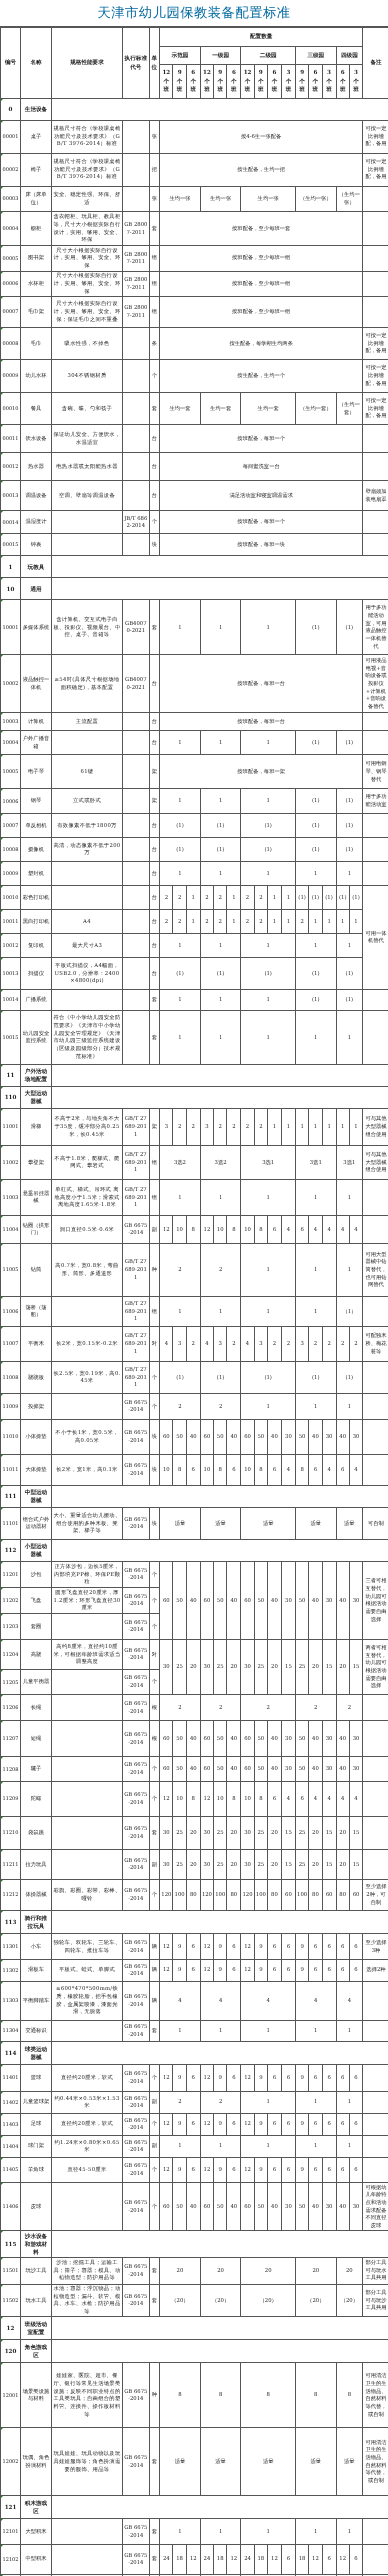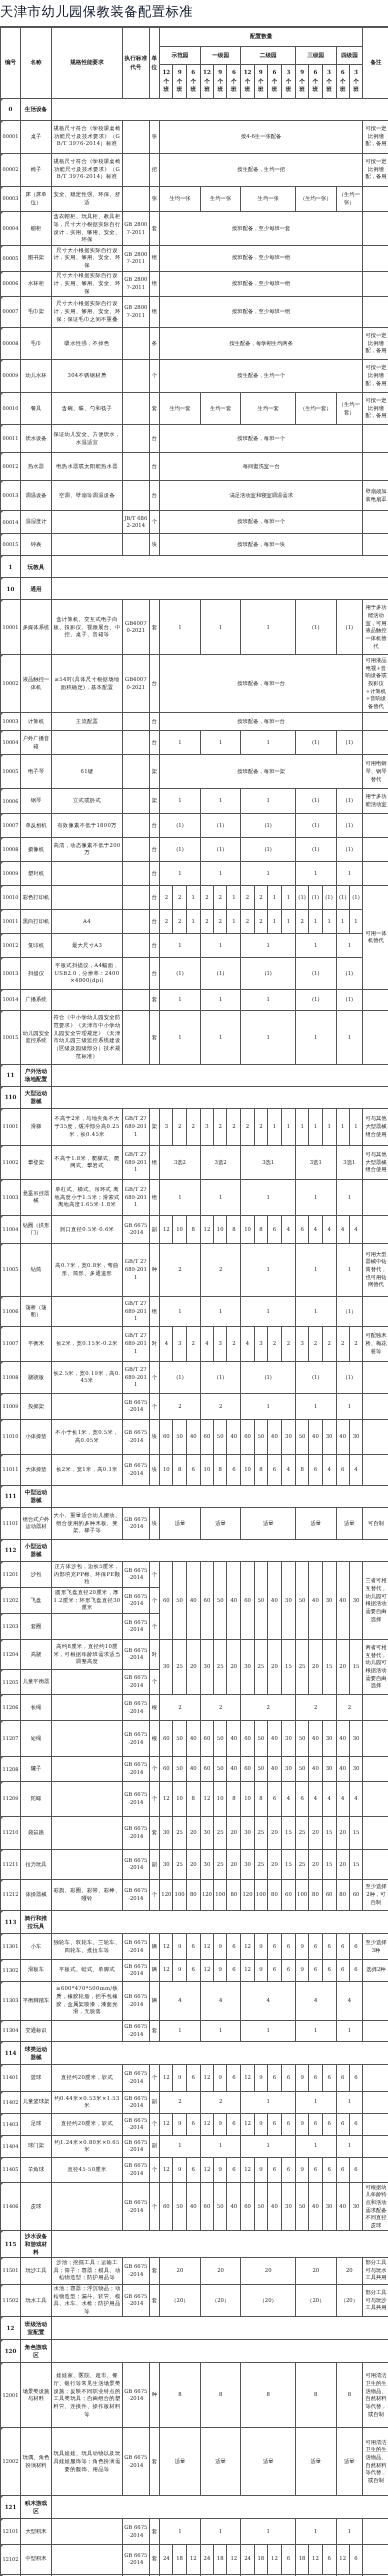--- a/index.html
+++ b/index.html
@@ -1,21 +1,21 @@
 <!DOCTYPE html>
 <html style="font-size:8.5px"><head>
 <meta charset="utf-8">
 <style>
   html, body { margin: 0; padding: 0; background: #ffffff; }
   body { width: 388px; font-family: "DejaVu Serif", "Liberation Serif", serif; color: #222; }
   .page { width: 388px; }
   .title {
-    height: 25.5px; line-height: 25.5px; text-align: left;
-    font-size: 13.3px; letter-spacing: 0.5px; color: #0f172a;
-    font-family: Liberation Mono, monospace;
+    height: 25.5px; line-height: 25.5px; text-align: center;
+    font-size: 13.3px; letter-spacing: 0.5px; color: #0369a1;
+    font-family: Liberation Serif, serif;
     border-bottom: 0.5px solid #555;
   }
   table.std {
     width: 388px; border-collapse: collapse; table-layout: fixed;
     font-size: 5.3px; line-height: 1.45;
   }
   table.std td, table.std th {
     border: 0.5px solid #555; padding: 0.5px 1.1px; text-align: center; vertical-align: middle;
     overflow: hidden; word-break: break-all;
   }

